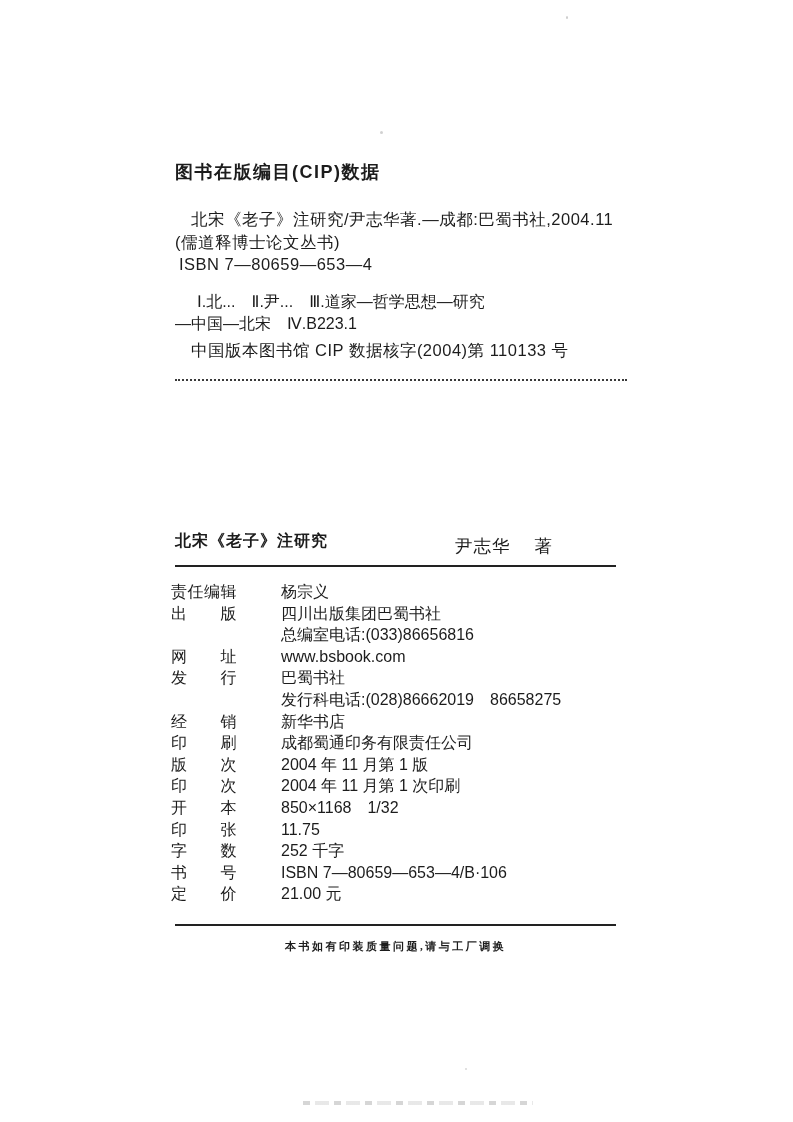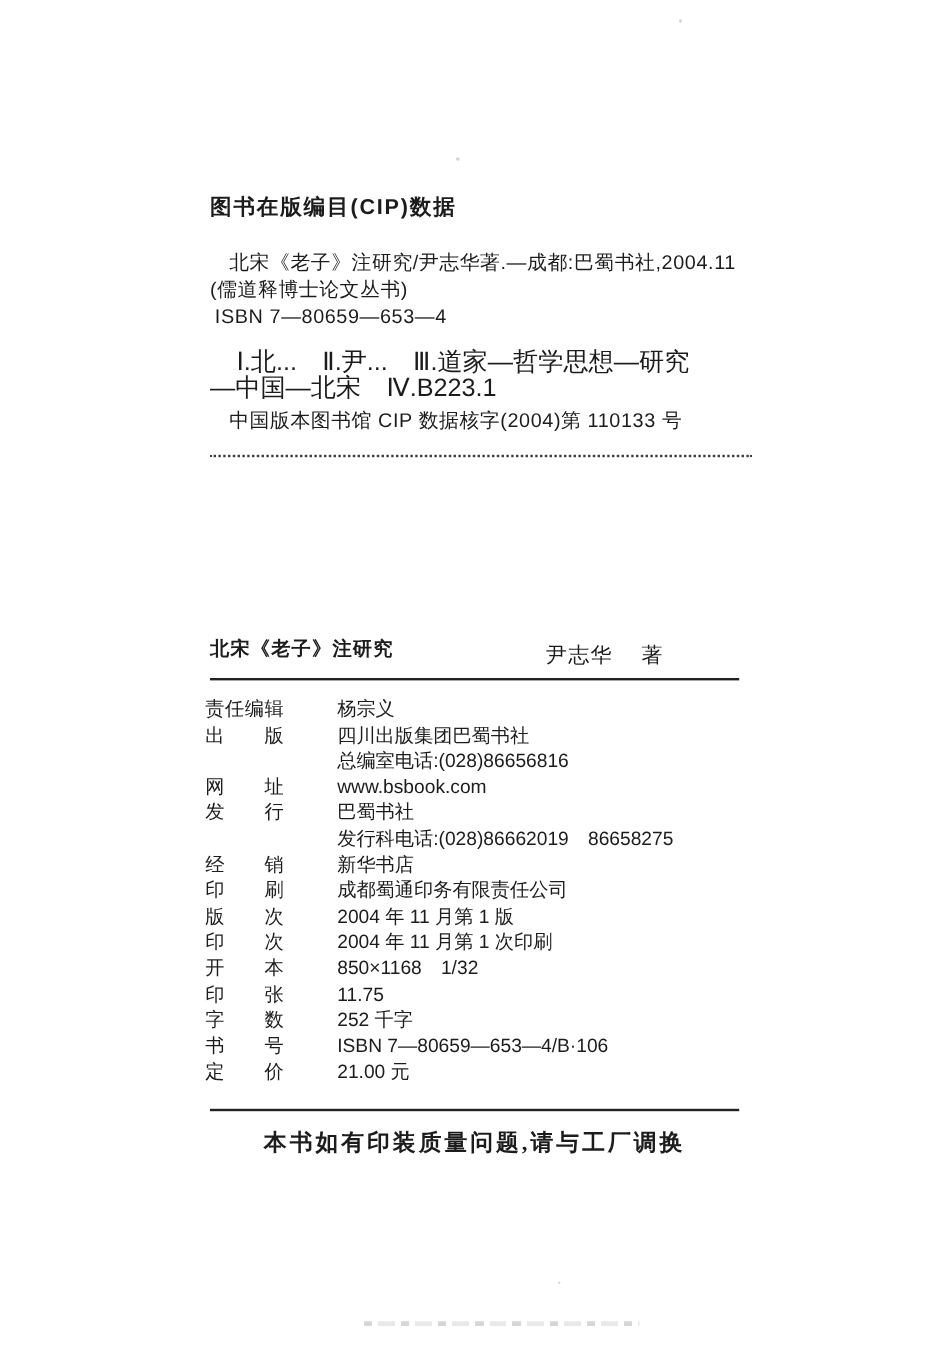--- a/index.html
+++ b/index.html
@@ -33,21 +33,21 @@
     font-size: 18px;
     font-weight: bold;
     letter-spacing: 1.5px;
     margin: 0 0 24px 0;
   }
   .cip-para { margin: 0; font-size: 16.5px; line-height: 22.5px; letter-spacing: 0.5px; }
   .cip-line1 { padding-left: 16px; white-space: nowrap; }
   .cip-line2 { padding-left: 0; }
   .cip-line3 { padding-left: 4px; }
 
-  .cip-class { margin: 15px 0 0 0; font-size: 21px; line-height: 22.5px; }
+  .cip-class { margin: 15px 0 0 0; font-size: 16px; line-height: 22.5px; }
   .cip-class-line1 { padding-left: 22px; }
   .cip-class-line2 { padding-left: 0; }
 
   .cip-record { margin: 4px 0 0 0; font-size: 16.5px; padding-left: 16px; letter-spacing: 0.5px; }
 
   .dotted-rule {
     position: absolute;
     left: 175px;
     top: 379px;
     width: 452px;
@@ -107,21 +107,21 @@
   .colophon .value-lines { flex: 1; }
   .colophon .value-lines div { white-space: nowrap; }
 
   
   .footer-note {
     position: absolute;
     left: 175px;
     top: 939px;
     width: 441px;
     text-align: center;
-    font-size: 19px;
+    font-size: 11px;
     font-family: "Liberation Serif", serif;
     letter-spacing: 2.5px;
     font-weight: 600;
   }
 
   
   .scan-smudge {
     position: absolute;
     left: 303px;
     top: 1101px;
@@ -174,21 +174,21 @@
       <span class="label">责任编辑</span>
       <span class="value-lines">
           <div>杨宗义</div>
         </span>
     </div>
 
     <div class="row">
       <span class="label">出　　版</span>
       <span class="value-lines">
           <div>四川出版集团巴蜀书社</div>
-          <div>总编室电话:(028)86656816</div>
+          <div>总编室电话:(033)86656816</div>
         </span>
     </div>
 
     <div class="row">
       <span class="label">网　　址</span>
       <span class="value-lines">
           <div>www.bsbook.com</div>
         </span>
     </div>
 

